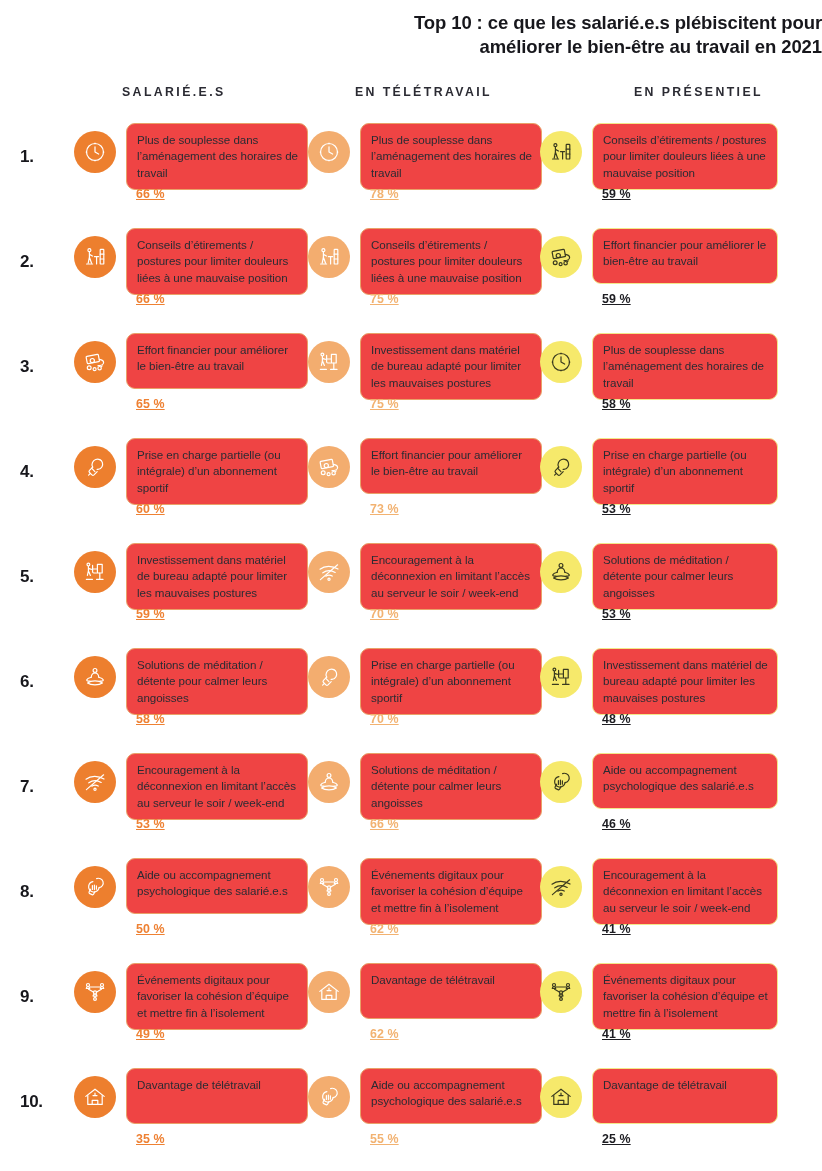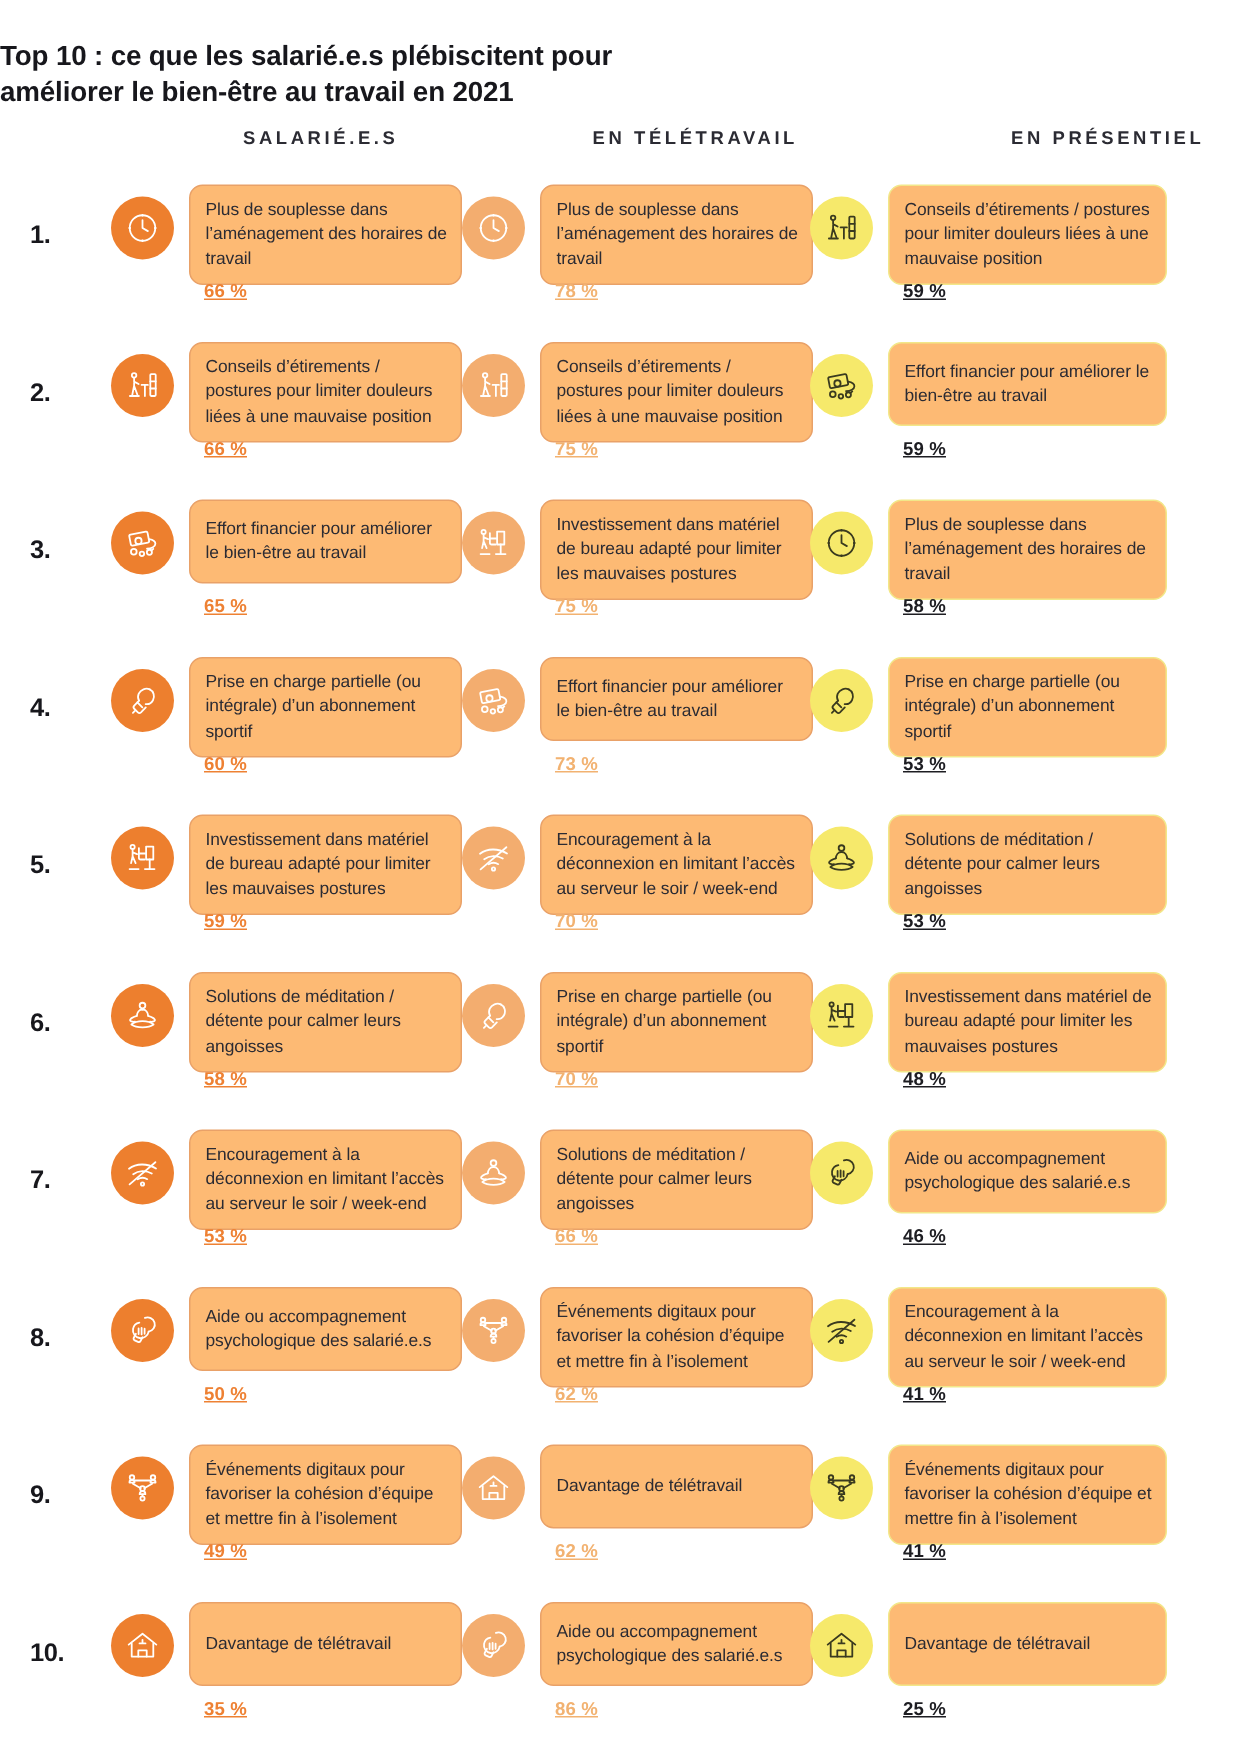--- a/index.html
+++ b/index.html
@@ -7,33 +7,33 @@
     width:822px;height:1171px;
     background:#ffffff;
     font-family:"Liberation Sans","DejaVu Sans",sans-serif;
     color:#2b2b33;
     overflow:hidden;
   }
   .page{position:relative;width:822px;height:1171px;}
 
   
   .title{
-    text-align:left;
+    text-align:right;
     font-size:18.5px;
     font-weight:bold;
     line-height:1.32;
     letter-spacing:-0.1px;
     color:#17171c;
-    padding-top:25px;
+    padding-top:11px;
   }
   .title .line{display:block;}
 
   
   .col-heads{
-    position:absolute;top:85px;left:0;width:734px;height:24px;margin-left:40px;
+    position:absolute;top:85px;left:0;width:734px;height:24px;
   }
   .col-head{
     position:absolute;
     font-size:12.3px;
     font-weight:bold;
     letter-spacing:2.4px;
     color:#2b2b33;
     white-space:nowrap;
   }
   .ch0{left:122px;}
@@ -72,25 +72,25 @@
   .bubble svg{display:block;}
   .c0 .bubble{background:#ED7F2E;}
   .c1 .bubble{background:#F3AD6F;}
   .c2 .bubble{background:#F6E96B;}
 
   .box{
     position:absolute;
     left:52px;top:0;
     border-radius:9px;
     border:1.3px solid #E9A168;
-    background:#fdba74;
+    background:#ef4444;
     box-sizing:border-box;
     padding:8px 9px 8px 10px;
     min-height:56px;
-    display:flex;align-items:center;
+    display:flex;align-items:flex-start;
   }
   .c0 .box{width:182px;}
   .c1 .box{width:182px;}
   .c2 .box{width:186px;border-color:#F2E789;}
 
   .box .txt{
     font-size:11.6px;
     line-height:1.42;
     color:#2b2b33;
     letter-spacing:-0.05px;
@@ -600,21 +600,21 @@
             <svg width="24" height="24" viewBox="0 0 24 24" fill="none" stroke="#fff" stroke-width="1.2" stroke-linecap="round" stroke-linejoin="round">
               <path d="M13.6 3.6c2.6-1 5.6.4 6.4 3 .9 2.8-1 5.6-3.9 6.1"></path>
               <path d="M16.1 12.7c-.5 2.8-3.2 4.8-6.1 4.3-2.9-.5-4.8-3.2-4.3-6.1.4-2.2 2.1-3.8 4.2-4.2"></path>
               <path d="M7.6 14.2l-1.4 2.6a1.3 1.3 0 0 0 .6 1.8l2.2 1a1.3 1.3 0 0 0 1.7-.6l1.3-2.5"></path>
               <path d="M9.4 10.6v3.8M11.4 10.2v4.4M13.4 10.8v3.4"></path>
             </svg>
           </div>
           <div class="box">
             <span class="txt">Aide ou accompagnement psychologique des salarié.e.s</span>
           </div>
-          <div class="pct">86 %</div>
+          <div class="pct">55 %</div>
         </div>
         <div class="cell c2">
           <div class="bubble">
             <svg width="24" height="24" viewBox="0 0 24 24" fill="none" stroke="#fff" stroke-width="1.2" stroke-linecap="round" stroke-linejoin="round">
               <path d="M2.8 11.4L12 4.2l9.2 7.2" stroke="#3a3a1f"></path>
               <path d="M4.8 10.6v8.8h14.4v-8.8" stroke="#3a3a1f"></path>
               <path d="M9.2 19.4v-4.1h5.6v4.1" stroke="#3a3a1f"></path>
               <path d="M12 8.2v2.4M10 10.6h4" stroke="#3a3a1f"></path>
             </svg>
           </div>

